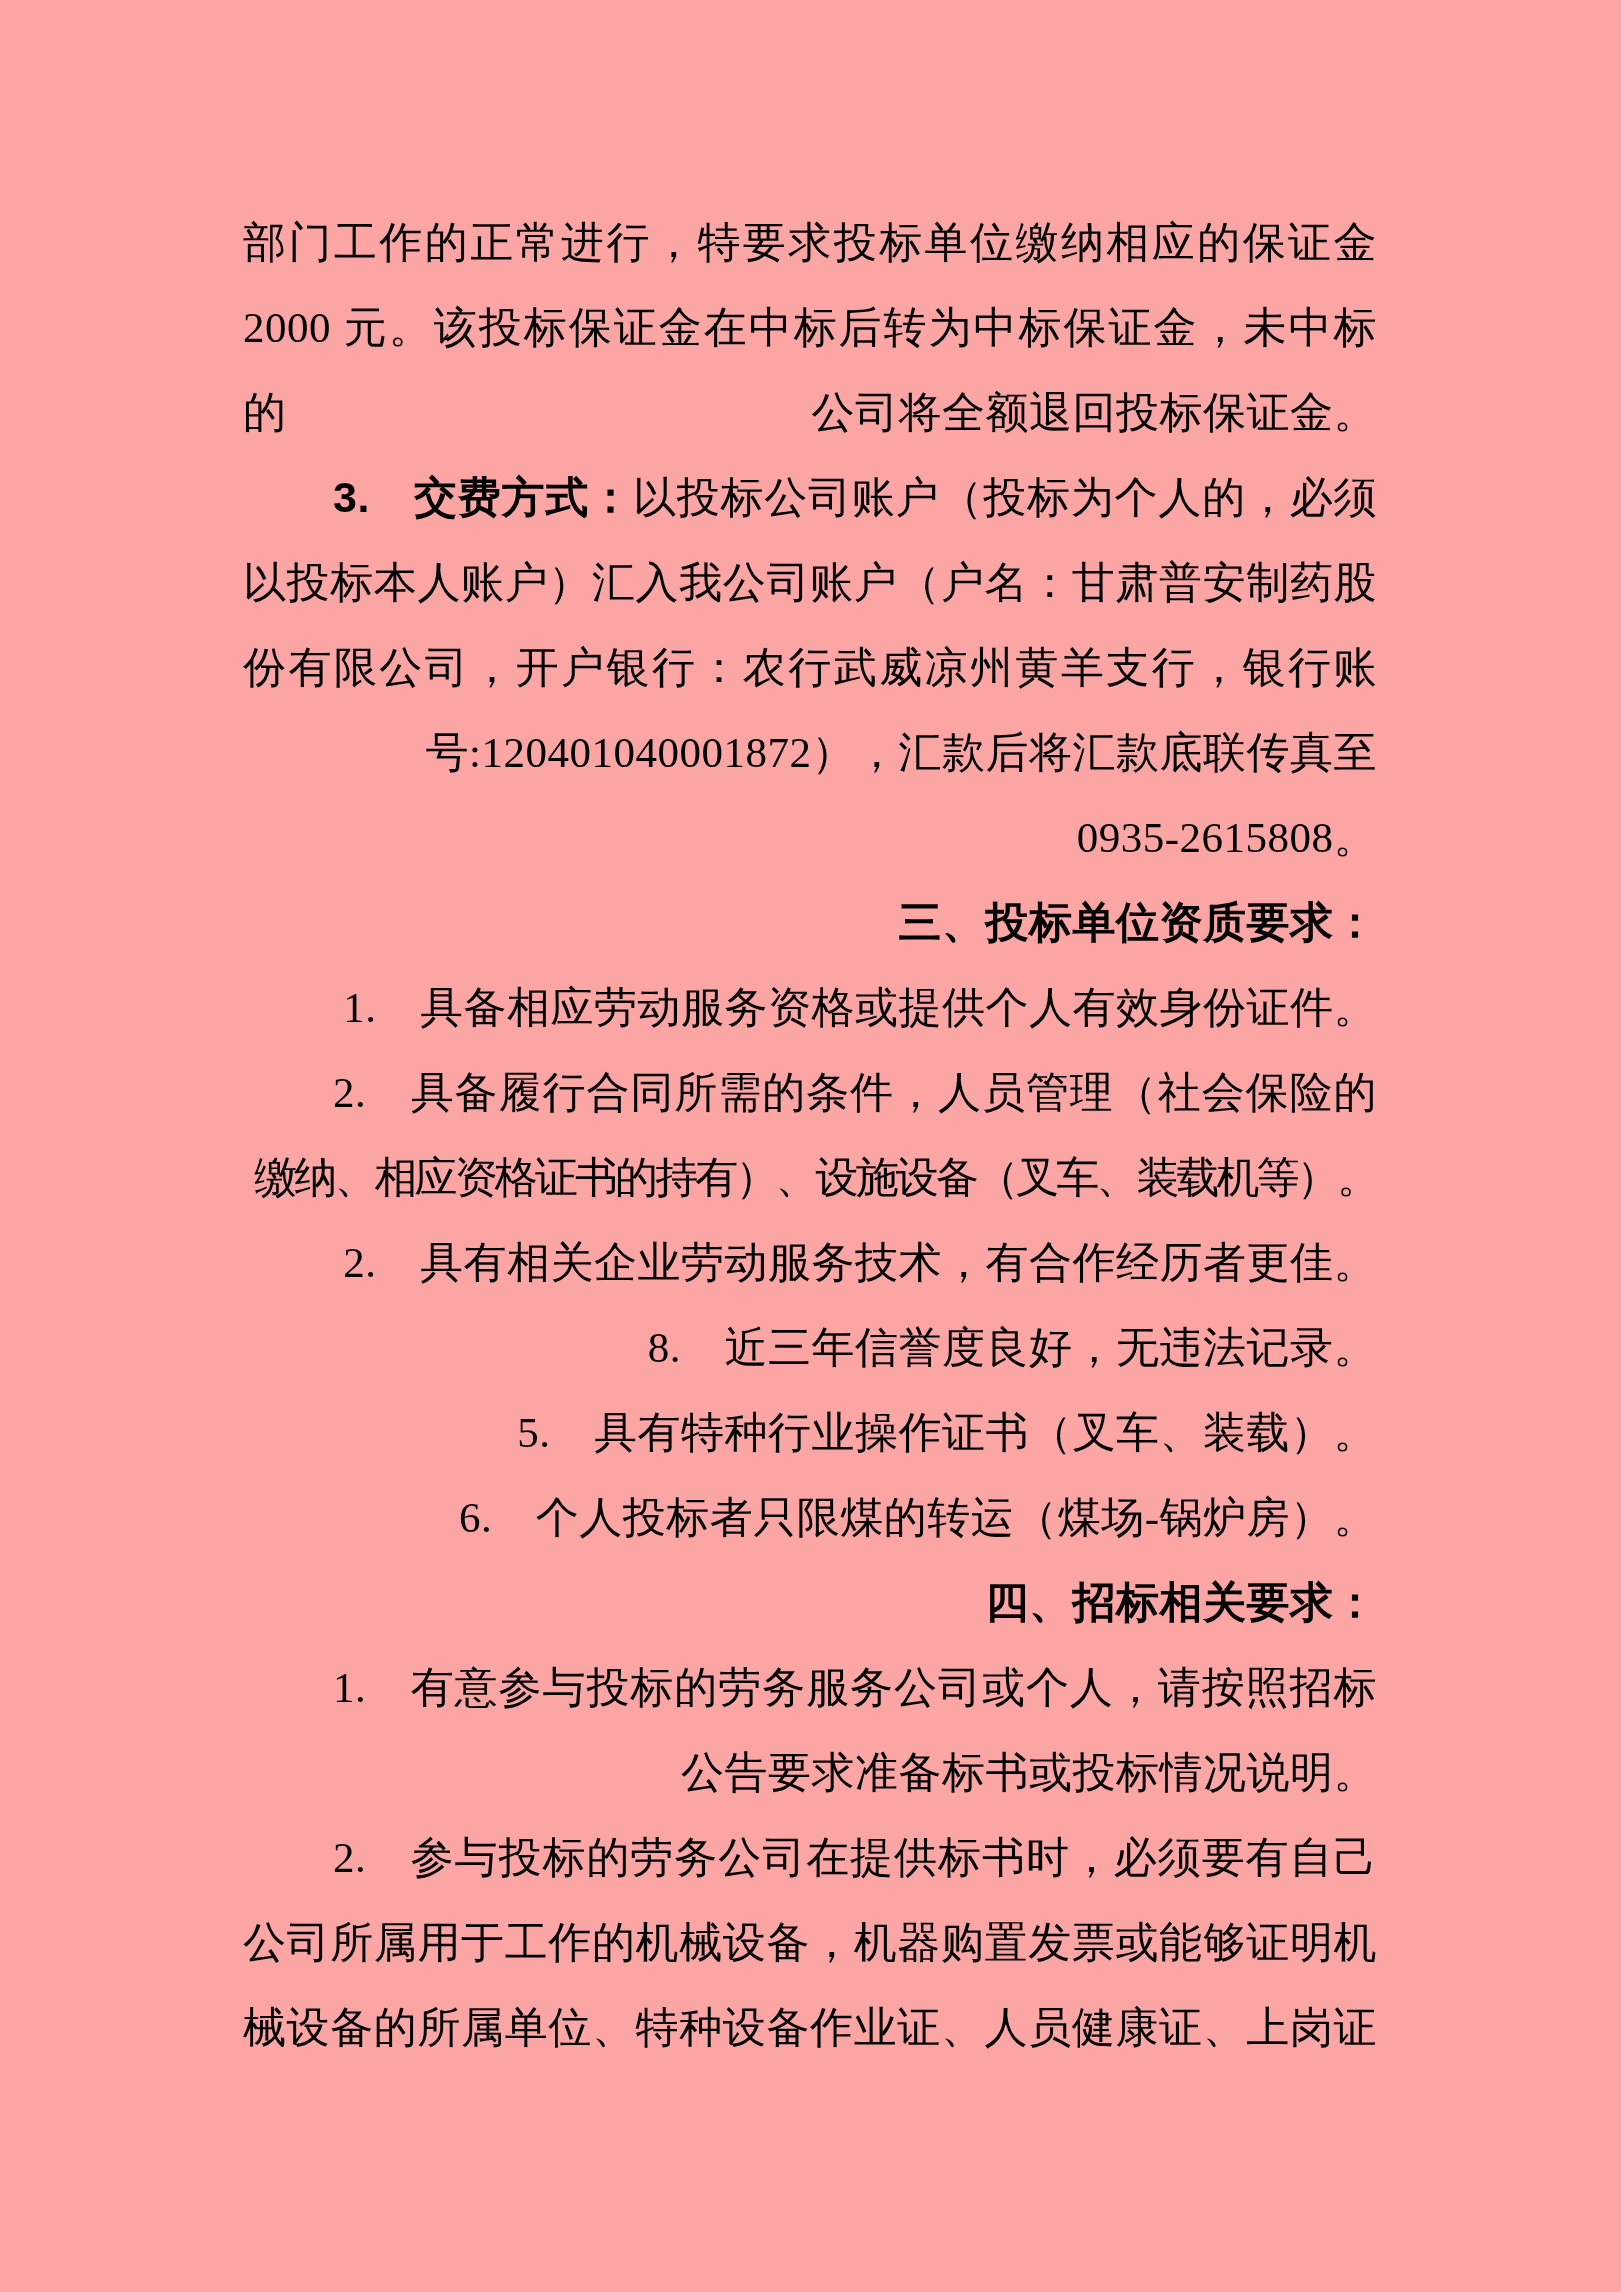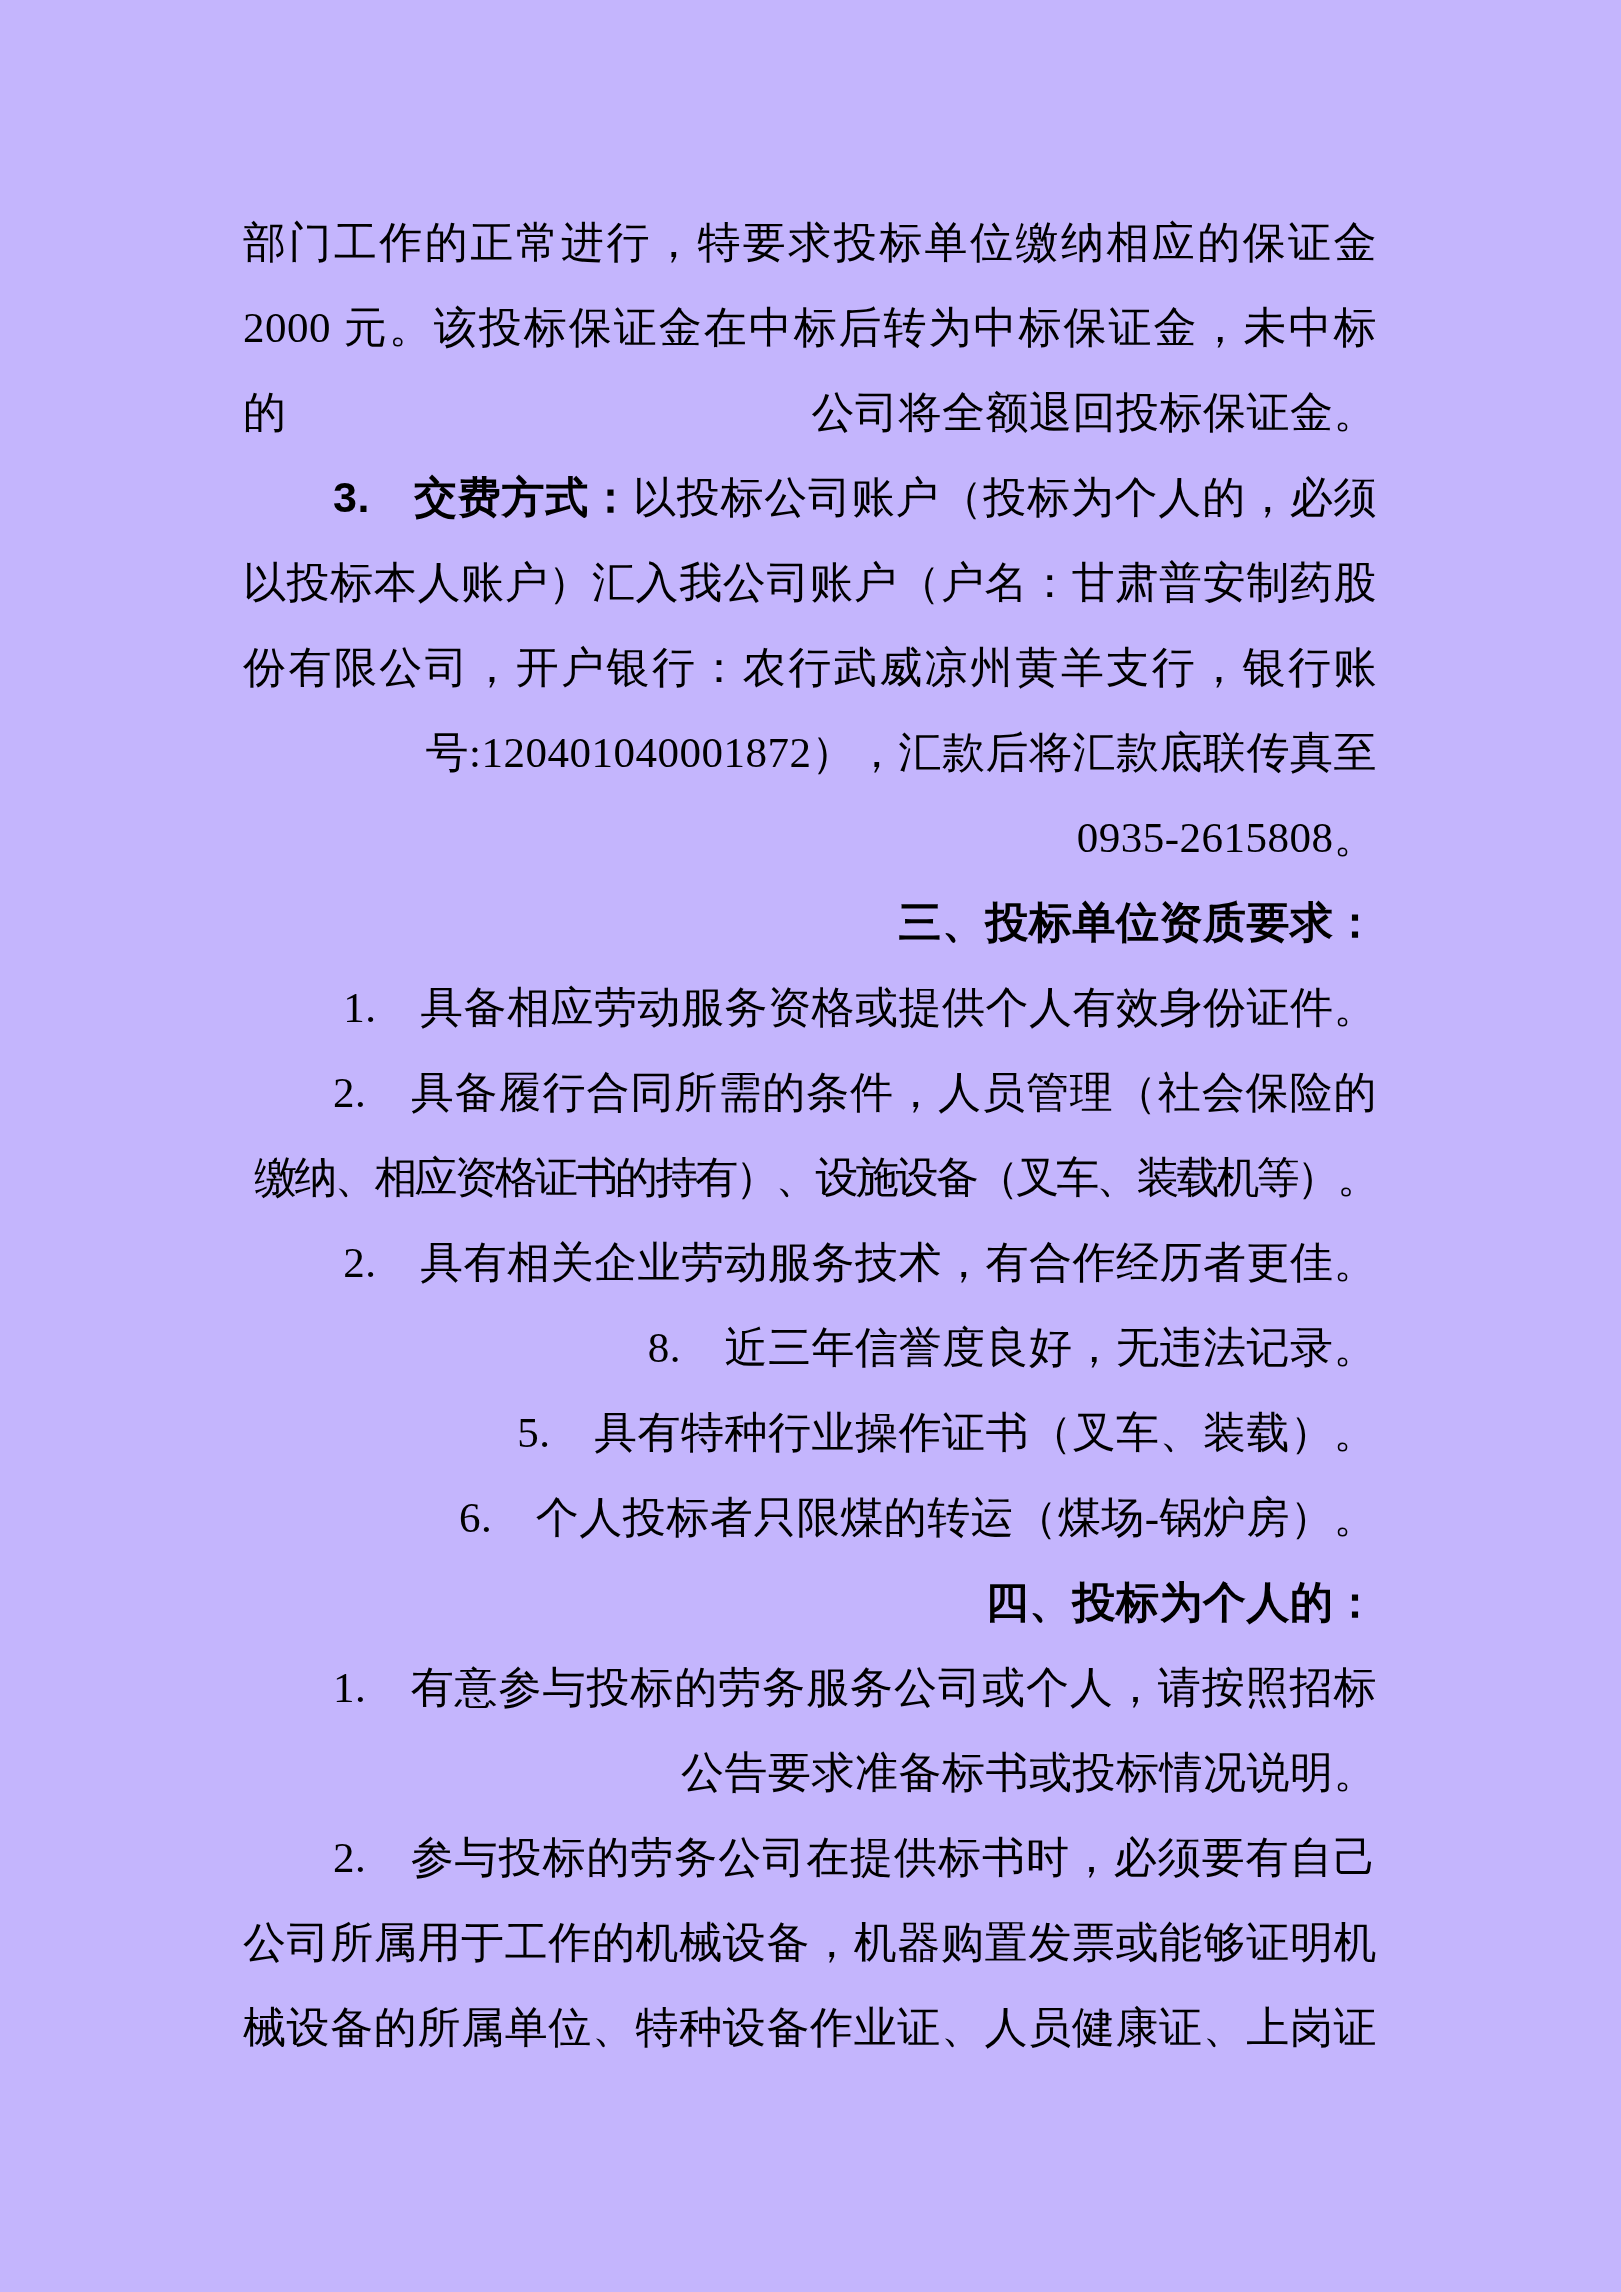--- a/index.html
+++ b/index.html
@@ -47,37 +47,37 @@
     letter-spacing: -2.9px;
   }
   .bold {
     font-weight: bold;
     font-family: "Liberation Sans", "DejaVu Sans", sans-serif;
   }
 </style>
 </head>
 <body>
 
-<div class="page" id="page" style="background: #c4b5fd; color: rgb(0, 0, 0);">
+<div class="page" id="page" style="background: #fca5a5; color: rgb(0, 0, 0);">
     <div class="line justify"><span>部门工作的正常进行，特要求投标单位缴纳相应的保证金</span></div>
     <div class="line justify"><span>2000 元。该投标保证金在中标后转为中标保证金，未中标的</span></div>
     <div class="line"><span>公司将全额退回投标保证金。</span></div>
     <div class="line justify indent"><span class="bold">3.　交费方式：</span><span>以投标公司账户（投标为个人的，必须</span></div>
     <div class="line justify"><span>以投标本人账户）汇入我公司账户（户名：甘肃普安制药股</span></div>
     <div class="line justify"><span>份有限公司，开户银行：农行武威凉州黄羊支行，银行账</span></div>
     <div class="line"><span>号:120401040001872），汇款后将汇款底联传真至</span></div>
     <div class="line"><span>0935-2615808。</span></div>
     <div class="line indent heading"><span>三、投标单位资质要求：</span></div>
     <div class="line indent"><span>1.　具备相应劳动服务资格或提供个人有效身份证件。</span></div>
     <div class="line justify indent"><span>2.　具备履行合同所需的条件，人员管理（社会保险的</span></div>
     <div class="line tight"><span>缴纳、相应资格证书的持有）、设施设备（叉车、装载机等）。</span></div>
     <div class="line indent"><span>2.　具有相关企业劳动服务技术，有合作经历者更佳。</span></div>
     <div class="line indent"><span>8.　近三年信誉度良好，无违法记录。</span></div>
     <div class="line indent"><span>5.　具有特种行业操作证书（叉车、装载）。</span></div>
     <div class="line indent"><span>6.　个人投标者只限煤的转运（煤场-锅炉房）。</span></div>
-    <div class="line indent heading"><span>四、投标为个人的：</span></div>
+    <div class="line indent heading"><span>四、招标相关要求：</span></div>
     <div class="line justify indent"><span>1.　有意参与投标的劳务服务公司或个人，请按照招标</span></div>
     <div class="line"><span>公告要求准备标书或投标情况说明。</span></div>
     <div class="line justify indent"><span>2.　参与投标的劳务公司在提供标书时，必须要有自己</span></div>
     <div class="line justify"><span>公司所属用于工作的机械设备，机器购置发票或能够证明机</span></div>
     <div class="line justify"><span>械设备的所属单位、特种设备作业证、人员健康证、上岗证</span></div>
   </div>
 
 
 </body></html>

